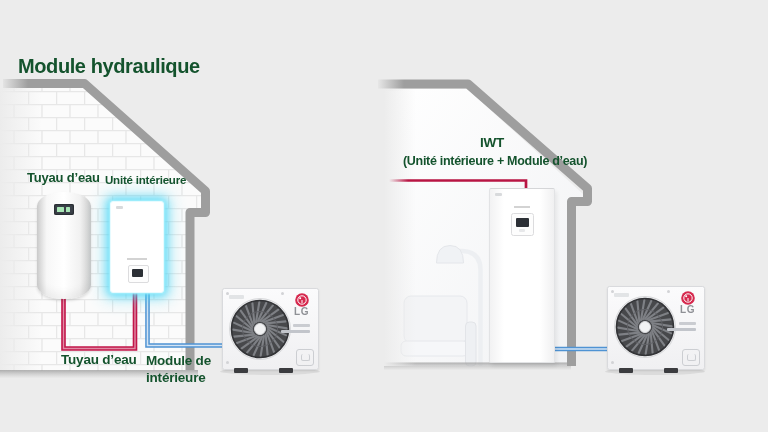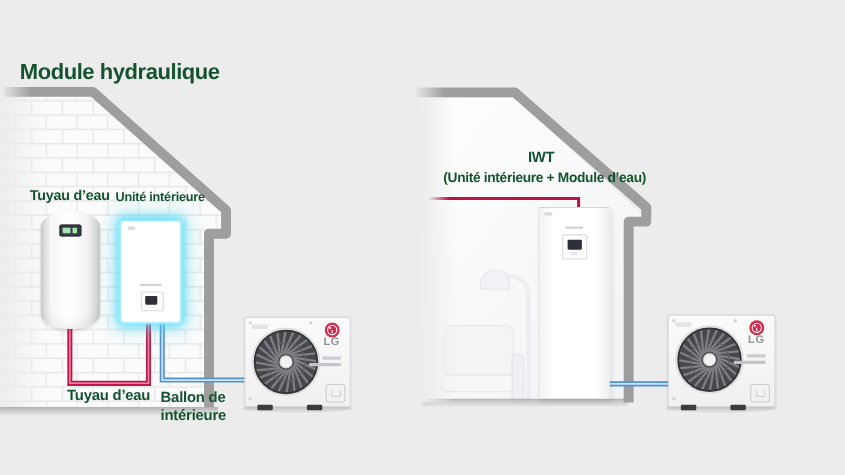--- a/index.html
+++ b/index.html
@@ -129,21 +129,21 @@
     <ellipse cx="270" cy="371.5" rx="50" ry="3.5" fill="#000000" opacity="0.07"></ellipse>
     <ellipse cx="655" cy="371.5" rx="50" ry="3.5" fill="#000000" opacity="0.07"></ellipse>
   </svg>
 
   <div class="title title-left">Module hydraulique</div>
 
   <div class="lbl lbl-tank">Tuyau d’eau</div>
   <div class="lbl lbl-indoor">Unité intérieure</div>
   <div class="lbl lbl-water">Tuyau d’eau</div>
   <div class="lbl lbl-refr">
-    <div>Ballon de</div>
+    <div>Module de</div>
     <div>intérieure</div>
   </div>
 
   <div class="lbl lbl-iwt">IWT</div>
   <div class="lbl lbl-iwt-sub">(Unité intérieure + Module d’eau)</div>
 
   <div class="tank">
     <div class="tank-display">
       <span class="tank-digit d1"></span>
       <span class="tank-digit d2"></span>

